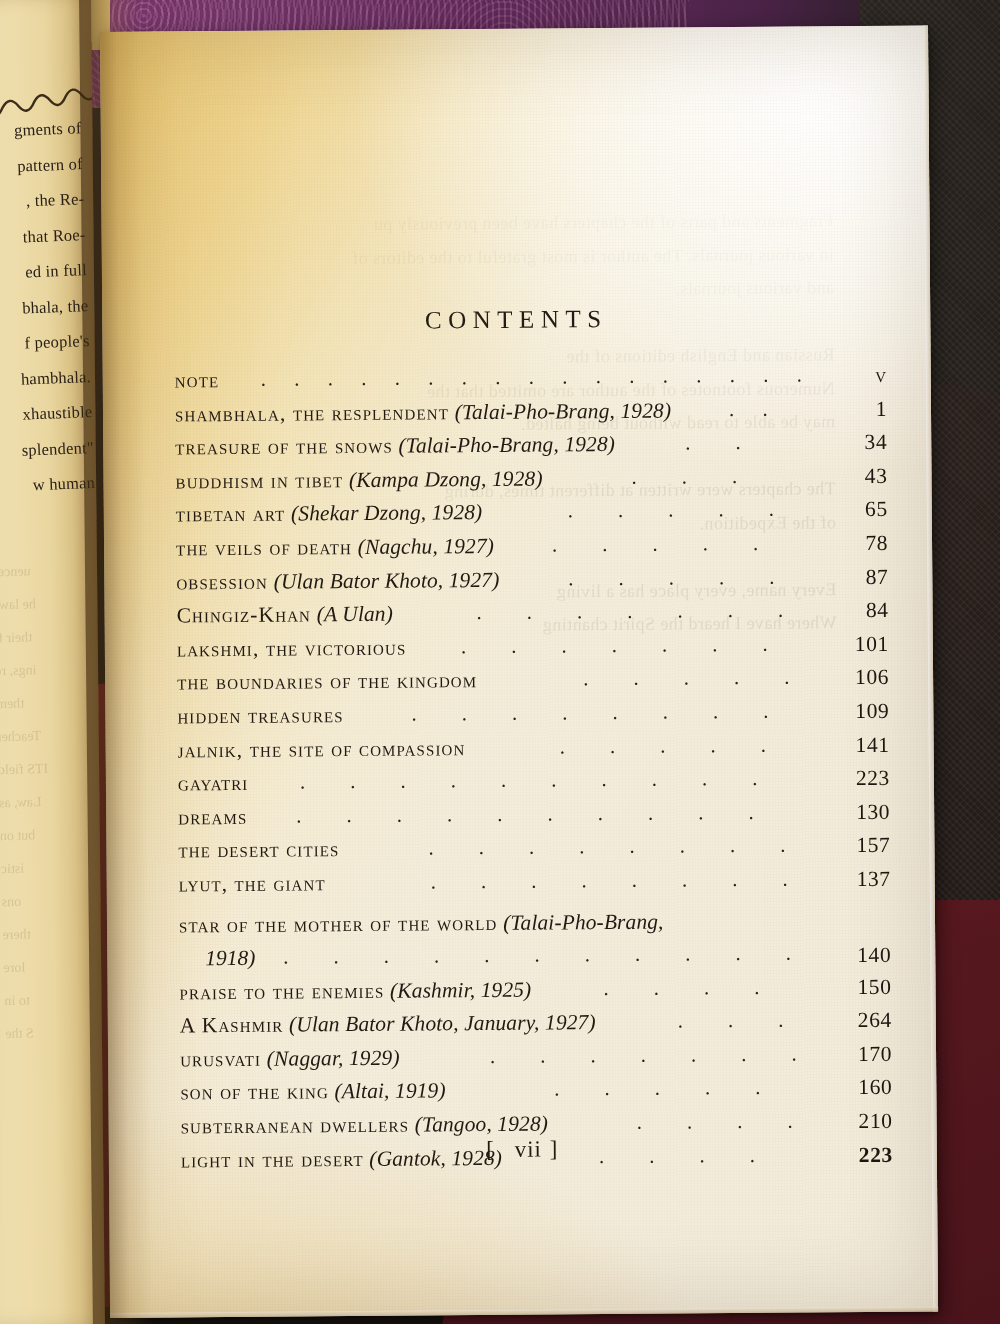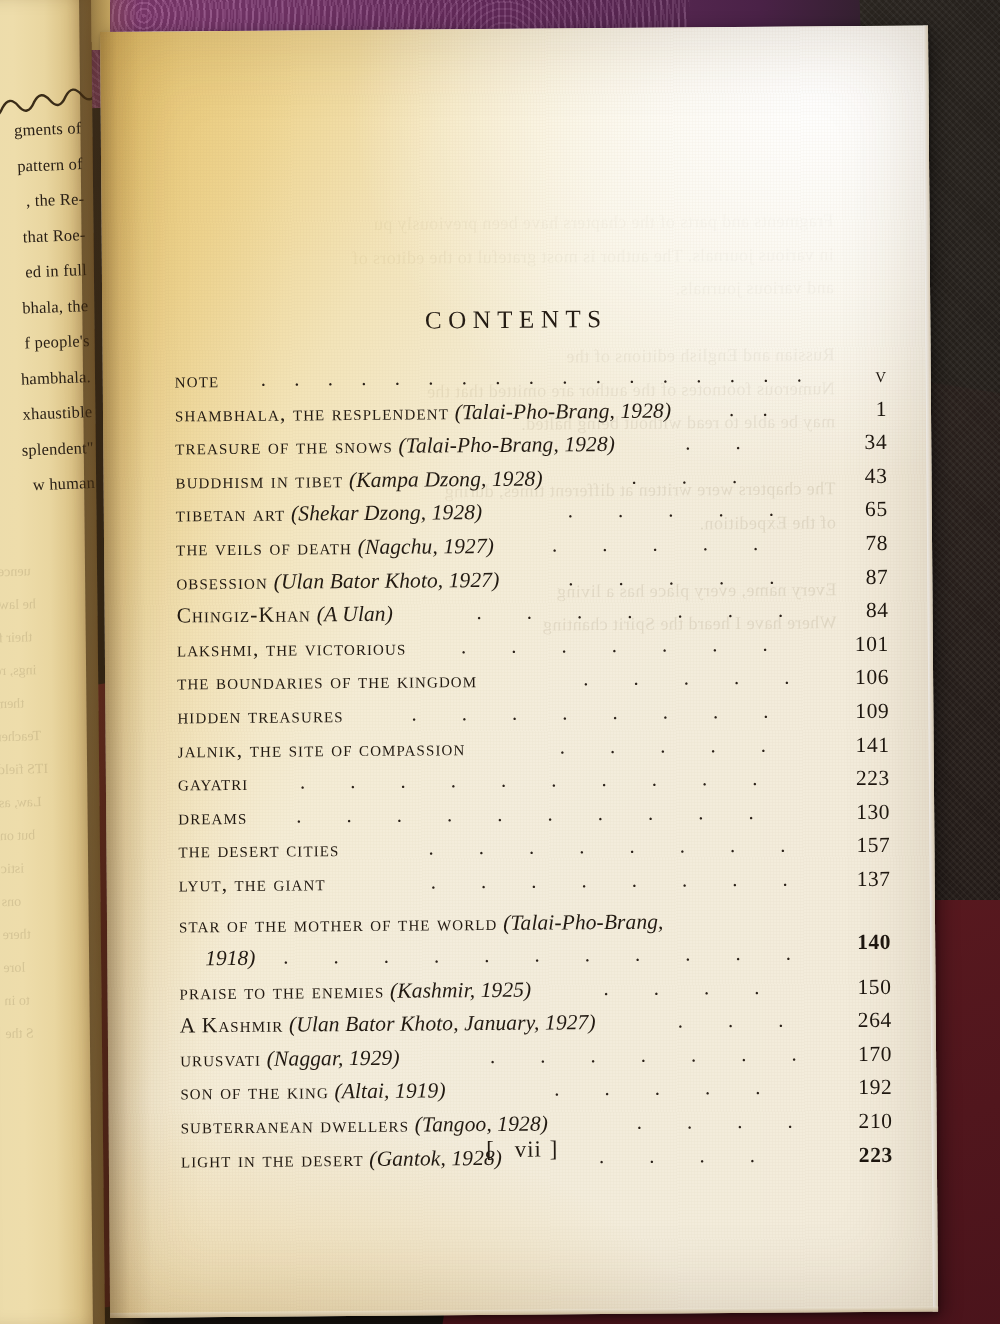--- a/index.html
+++ b/index.html
@@ -388,21 +388,21 @@
         <div class="row">
           <span class="title" style="letter-spacing:1.4px;"><span class="sc">Lyut, the Giant</span></span>
           <span class="leader" style="left:252px;right:92px;">.&nbsp;&nbsp;.&nbsp;&nbsp;.&nbsp;&nbsp;.&nbsp;&nbsp;.&nbsp;&nbsp;.&nbsp;&nbsp;.&nbsp;&nbsp;.&nbsp;&nbsp;.</span>
           <span class="pnum">137</span>
         </div>
 
         <div class="row tall" style="margin-top:7px;">
           <span class="title"><span class="sc">Star of the Mother of the World</span> <span class="loc">(Talai-Pho-Brang,</span></span>
           <span class="cont-line">1918)</span>
           <span class="leader" style="left:104px;right:92px;top:33.6px;">.&nbsp;&nbsp;.&nbsp;&nbsp;.&nbsp;&nbsp;.&nbsp;&nbsp;.&nbsp;&nbsp;.&nbsp;&nbsp;.&nbsp;&nbsp;.&nbsp;&nbsp;.&nbsp;&nbsp;.&nbsp;&nbsp;.&nbsp;&nbsp;.</span>
-          <span class="pnum" style="top:22px;font-weight:bold;">140</span>
+          <span class="pnum" style="top:35px;">140</span>
         </div>
 
         <div class="row">
           <span class="title"><span class="sc">Praise to the Enemies</span> <span class="loc">(Kashmir, 1925)</span></span>
           <span class="leader" style="left:424px;right:92px;">.&nbsp;&nbsp;.&nbsp;&nbsp;.&nbsp;&nbsp;.</span>
           <span class="pnum">150</span>
         </div>
 
         <div class="row">
           <span class="title"><span class="sc keep">A Kashmir</span> <span class="loc">(Ulan Bator Khoto, January, 1927)</span></span>
@@ -412,21 +412,21 @@
 
         <div class="row">
           <span class="title"><span class="sc">Urusvati</span> <span class="loc">(Naggar, 1929)</span></span>
           <span class="leader" style="left:310px;right:92px;">.&nbsp;&nbsp;.&nbsp;&nbsp;.&nbsp;&nbsp;.&nbsp;&nbsp;.&nbsp;&nbsp;.&nbsp;&nbsp;.</span>
           <span class="pnum">170</span>
         </div>
 
         <div class="row">
           <span class="title"><span class="sc">Son of the King</span> <span class="loc">(Altai, 1919)</span></span>
           <span class="leader" style="left:374px;right:92px;">.&nbsp;&nbsp;.&nbsp;&nbsp;.&nbsp;&nbsp;.&nbsp;&nbsp;.&nbsp;&nbsp;.</span>
-          <span class="pnum">192</span>
+          <span class="pnum">160</span>
         </div>
 
         <div class="row">
           <span class="title"><span class="sc">Subterranean Dwellers</span> <span class="loc">(Tangoo, 1928)</span></span>
           <span class="leader" style="left:456px;right:92px;">.&nbsp;&nbsp;.&nbsp;&nbsp;.&nbsp;&nbsp;.</span>
           <span class="pnum">210</span>
         </div>
 
         <div class="row">
           <span class="title"><span class="sc">Light in the Desert</span> <span class="loc">(Gantok, 1928)</span></span>

